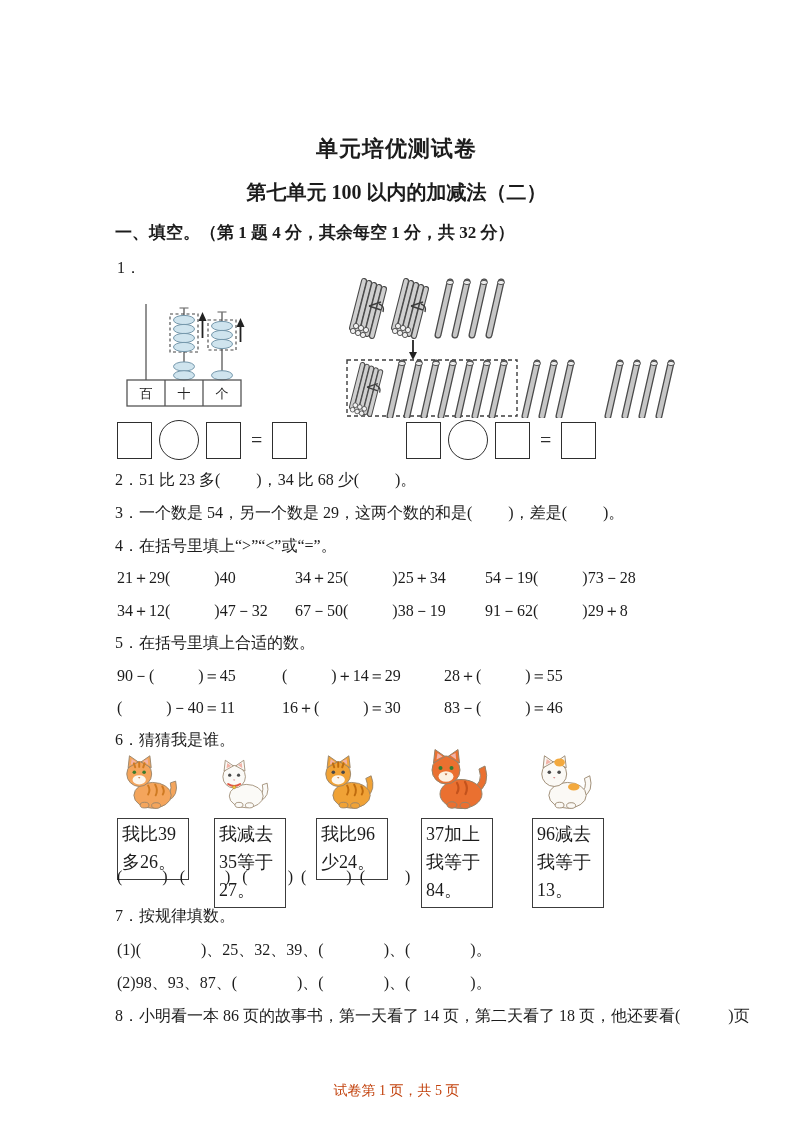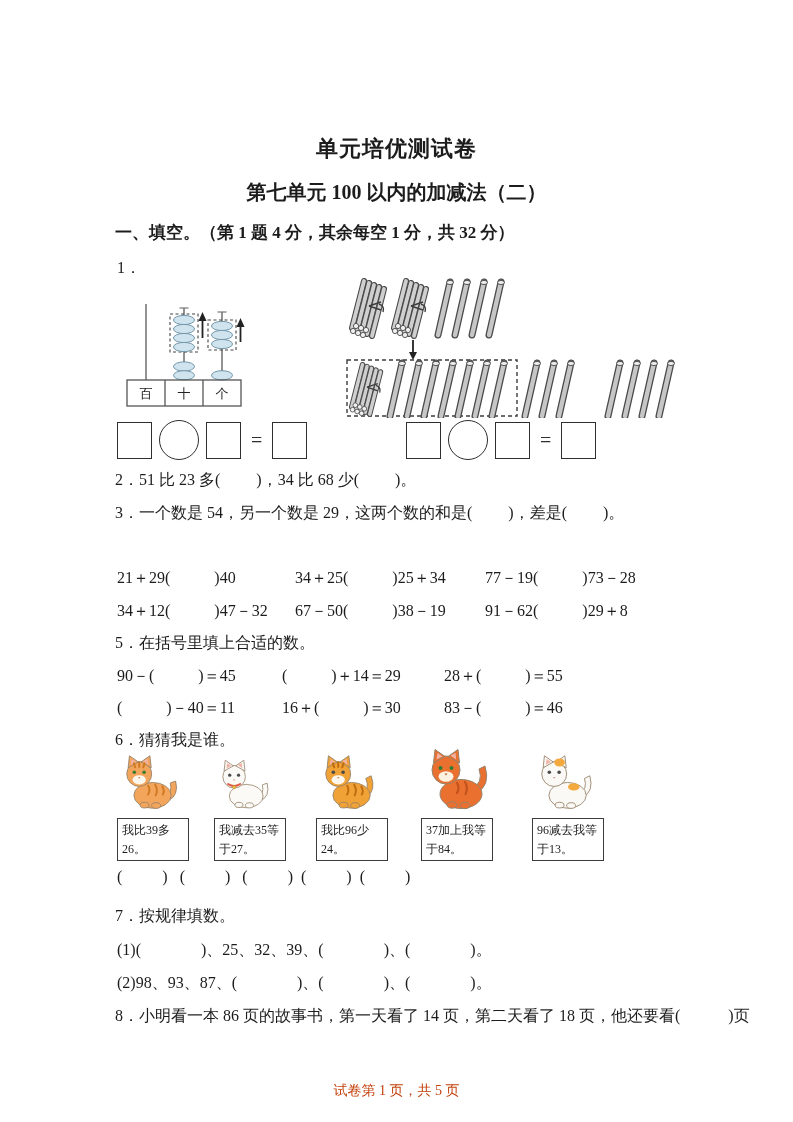--- a/index.html
+++ b/index.html
@@ -33,21 +33,21 @@
   .rod{stroke:#777;stroke-width:1.6;}
   .tick{stroke:#777;stroke-width:1.2;}
   .tframe{fill:none;stroke:#555;stroke-width:1.3;}
   .beads{stroke:#7497ab;stroke-width:1;}
   .abox{fill:none;stroke:#444;stroke-width:1.1;stroke-dasharray:3,2.5;}
   .arr{stroke:#222;stroke-width:1.8;}
   .arrh{fill:#222;}
   .ab-label{font-size:13px;fill:#222;text-anchor:middle;}
   
   .catcol{position:absolute;display:flex;flex-direction:column;align-items:flex-start;}
-  .catbox{border:1px solid #3c3c3c;font-size:12px;line-height:1.55;padding:2px 4px;width:62px;margin-top:8px;background:#fff;}
+  .catbox{border:1px solid #3c3c3c;font-size:18px;line-height:1.55;padding:2px 4px;width:62px;margin-top:8px;background:#fff;}
   .cat-body{stroke:#96836a;stroke-width:1;}
   .cat-stripes{fill:none;stroke-width:2.2;stroke-linecap:round;}
   .cat-collar{fill:none;stroke-width:2.4;stroke-linecap:round;}
 </style>
 </head>
 <body>
 
 <div id="page">
 
   <div class="abs center t1" style="top:118px">单元培优测试卷</div>
@@ -167,25 +167,26 @@
   <div class="abs eq" style="left:406px;top:404px">
     <span class="sq"></span>
     <span class="ci"></span>
     <span class="sq"></span>
     <span class="eqs">=</span>
     <span class="sq"></span>
   </div>
 
   <div class="abs line" style="left:115px;top:454px">2．51 比 23 多(         )，34 比 68 少(         )。</div>
   <div class="abs line" style="left:115px;top:487px">3．一个数是 54，另一个数是 29，这两个数的和是(         )，差是(         )。</div>
+  <div class="abs line" style="left:115px;top:520px">4．在括号里填上“&gt;”“&lt;”或“=”。</div>
 
   <div class="abs row" style="left:117px;top:552px">
     <span class="c w149">21＋29(           )40</span>
     <span class="c w161">34＋25(           )25＋34</span>
-    <span class="c">77－19(           )73－28</span>
+    <span class="c">54－19(           )73－28</span>
   </div>
   <div class="abs row" style="left:117px;top:585px">
     <span class="c w149">34＋12(           )47－32</span>
     <span class="c w161">67－50(           )38－19</span>
     <span class="c">91－62(           )29＋8</span>
   </div>
 
   <div class="abs line" style="left:115px;top:617px">5．在括号里填上合适的数。</div>
   <div class="abs row" style="left:117px;top:650px">
     <span class="c w136">90－(           )＝45</span>

